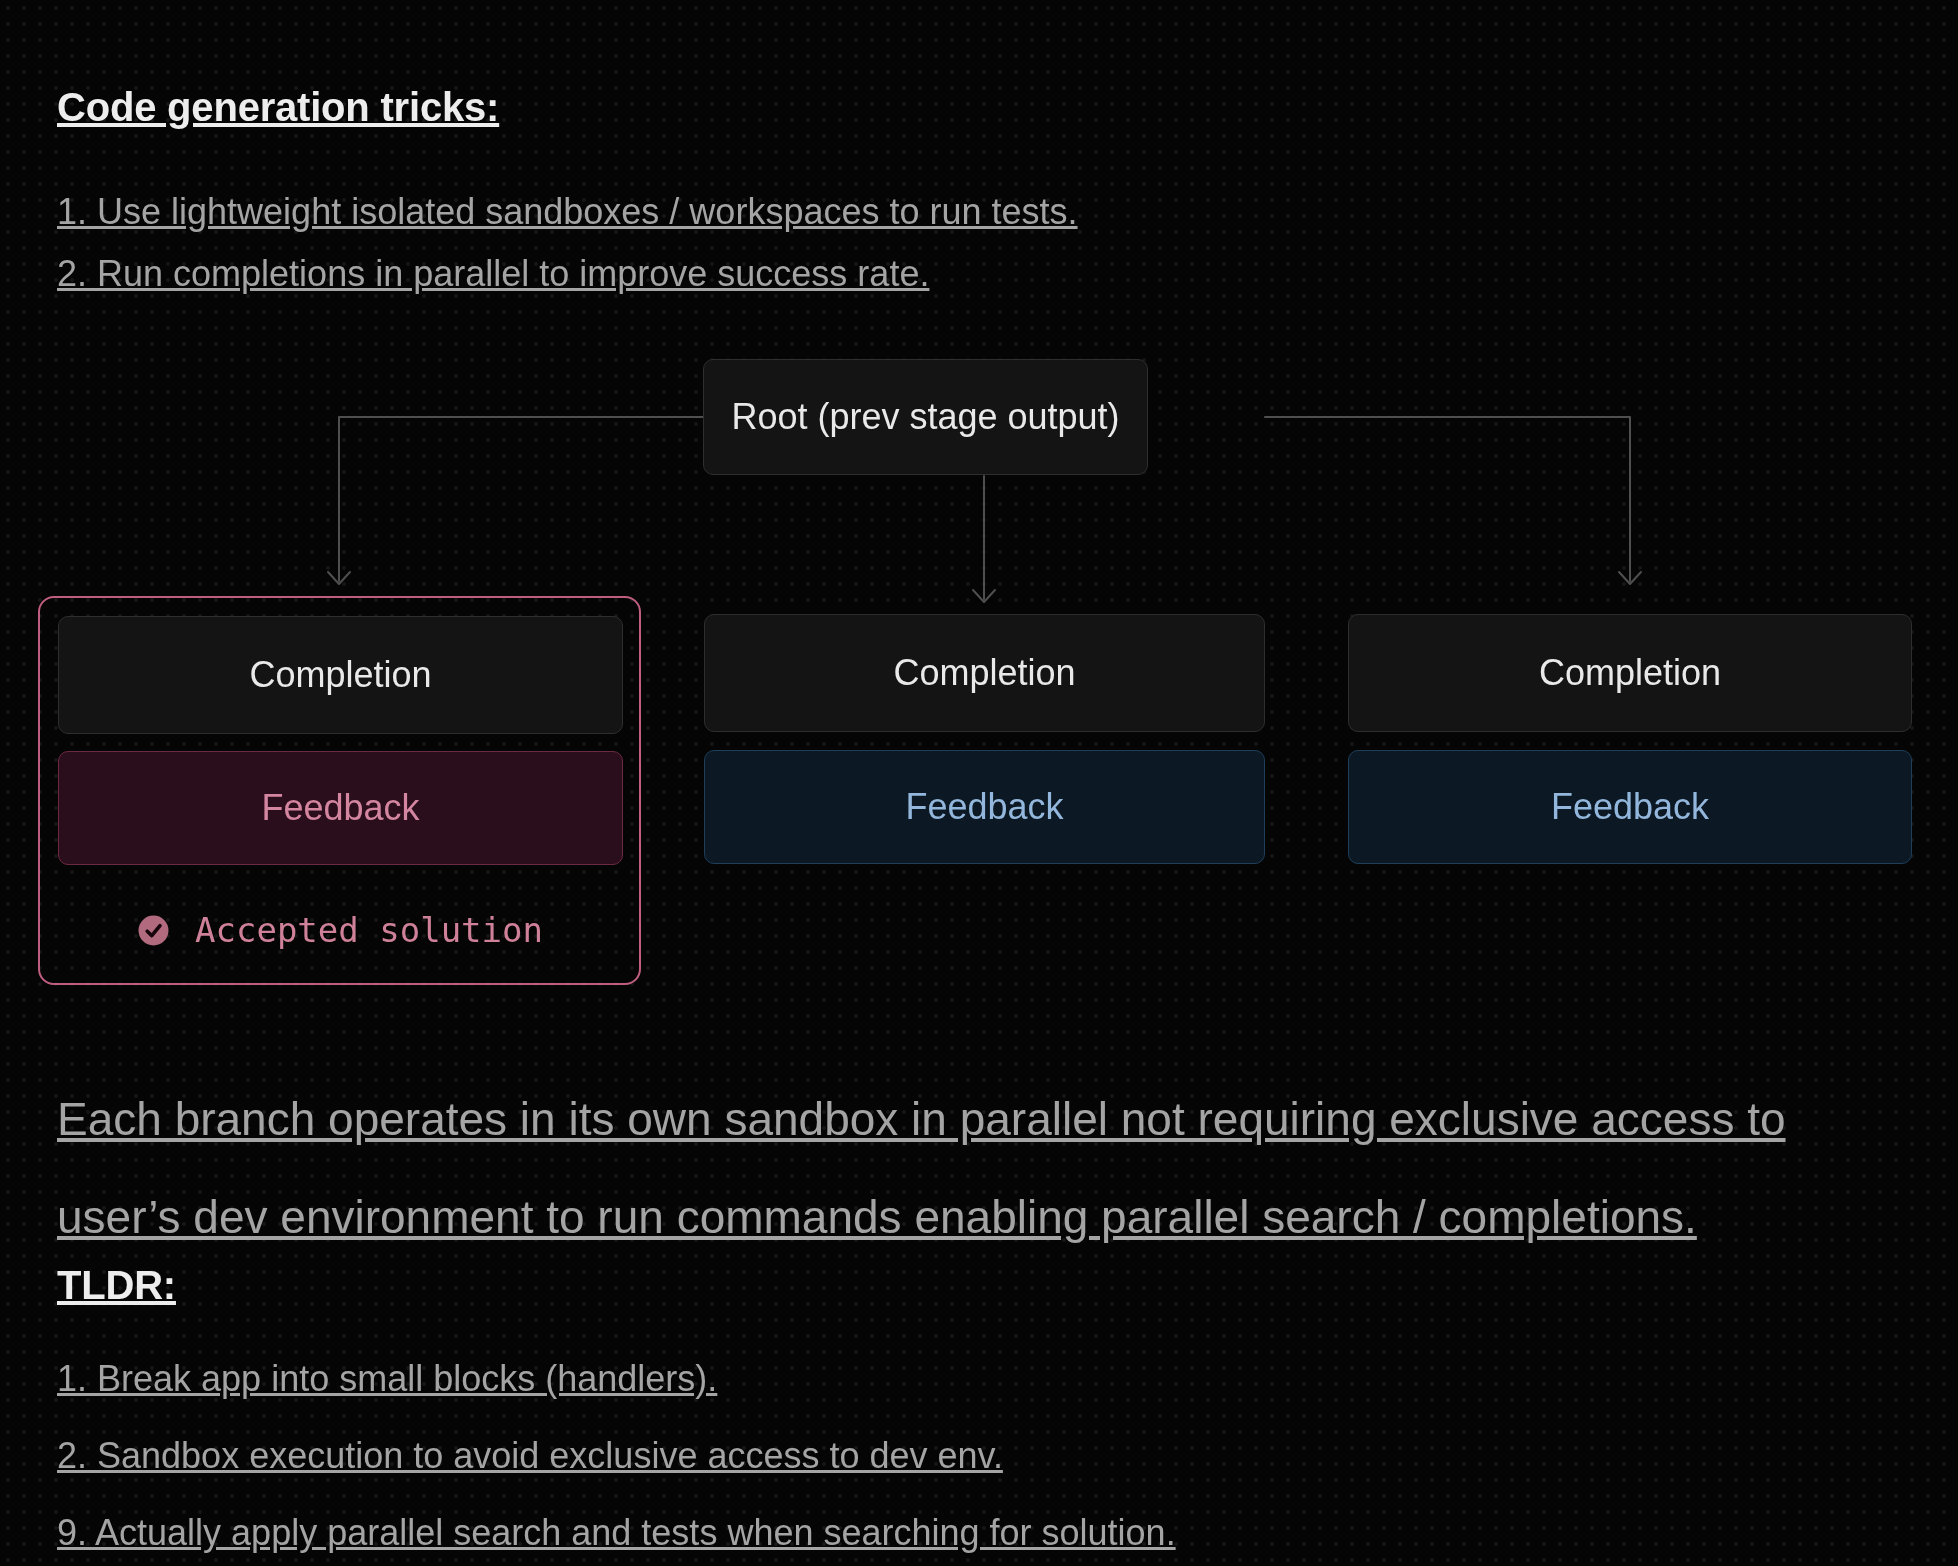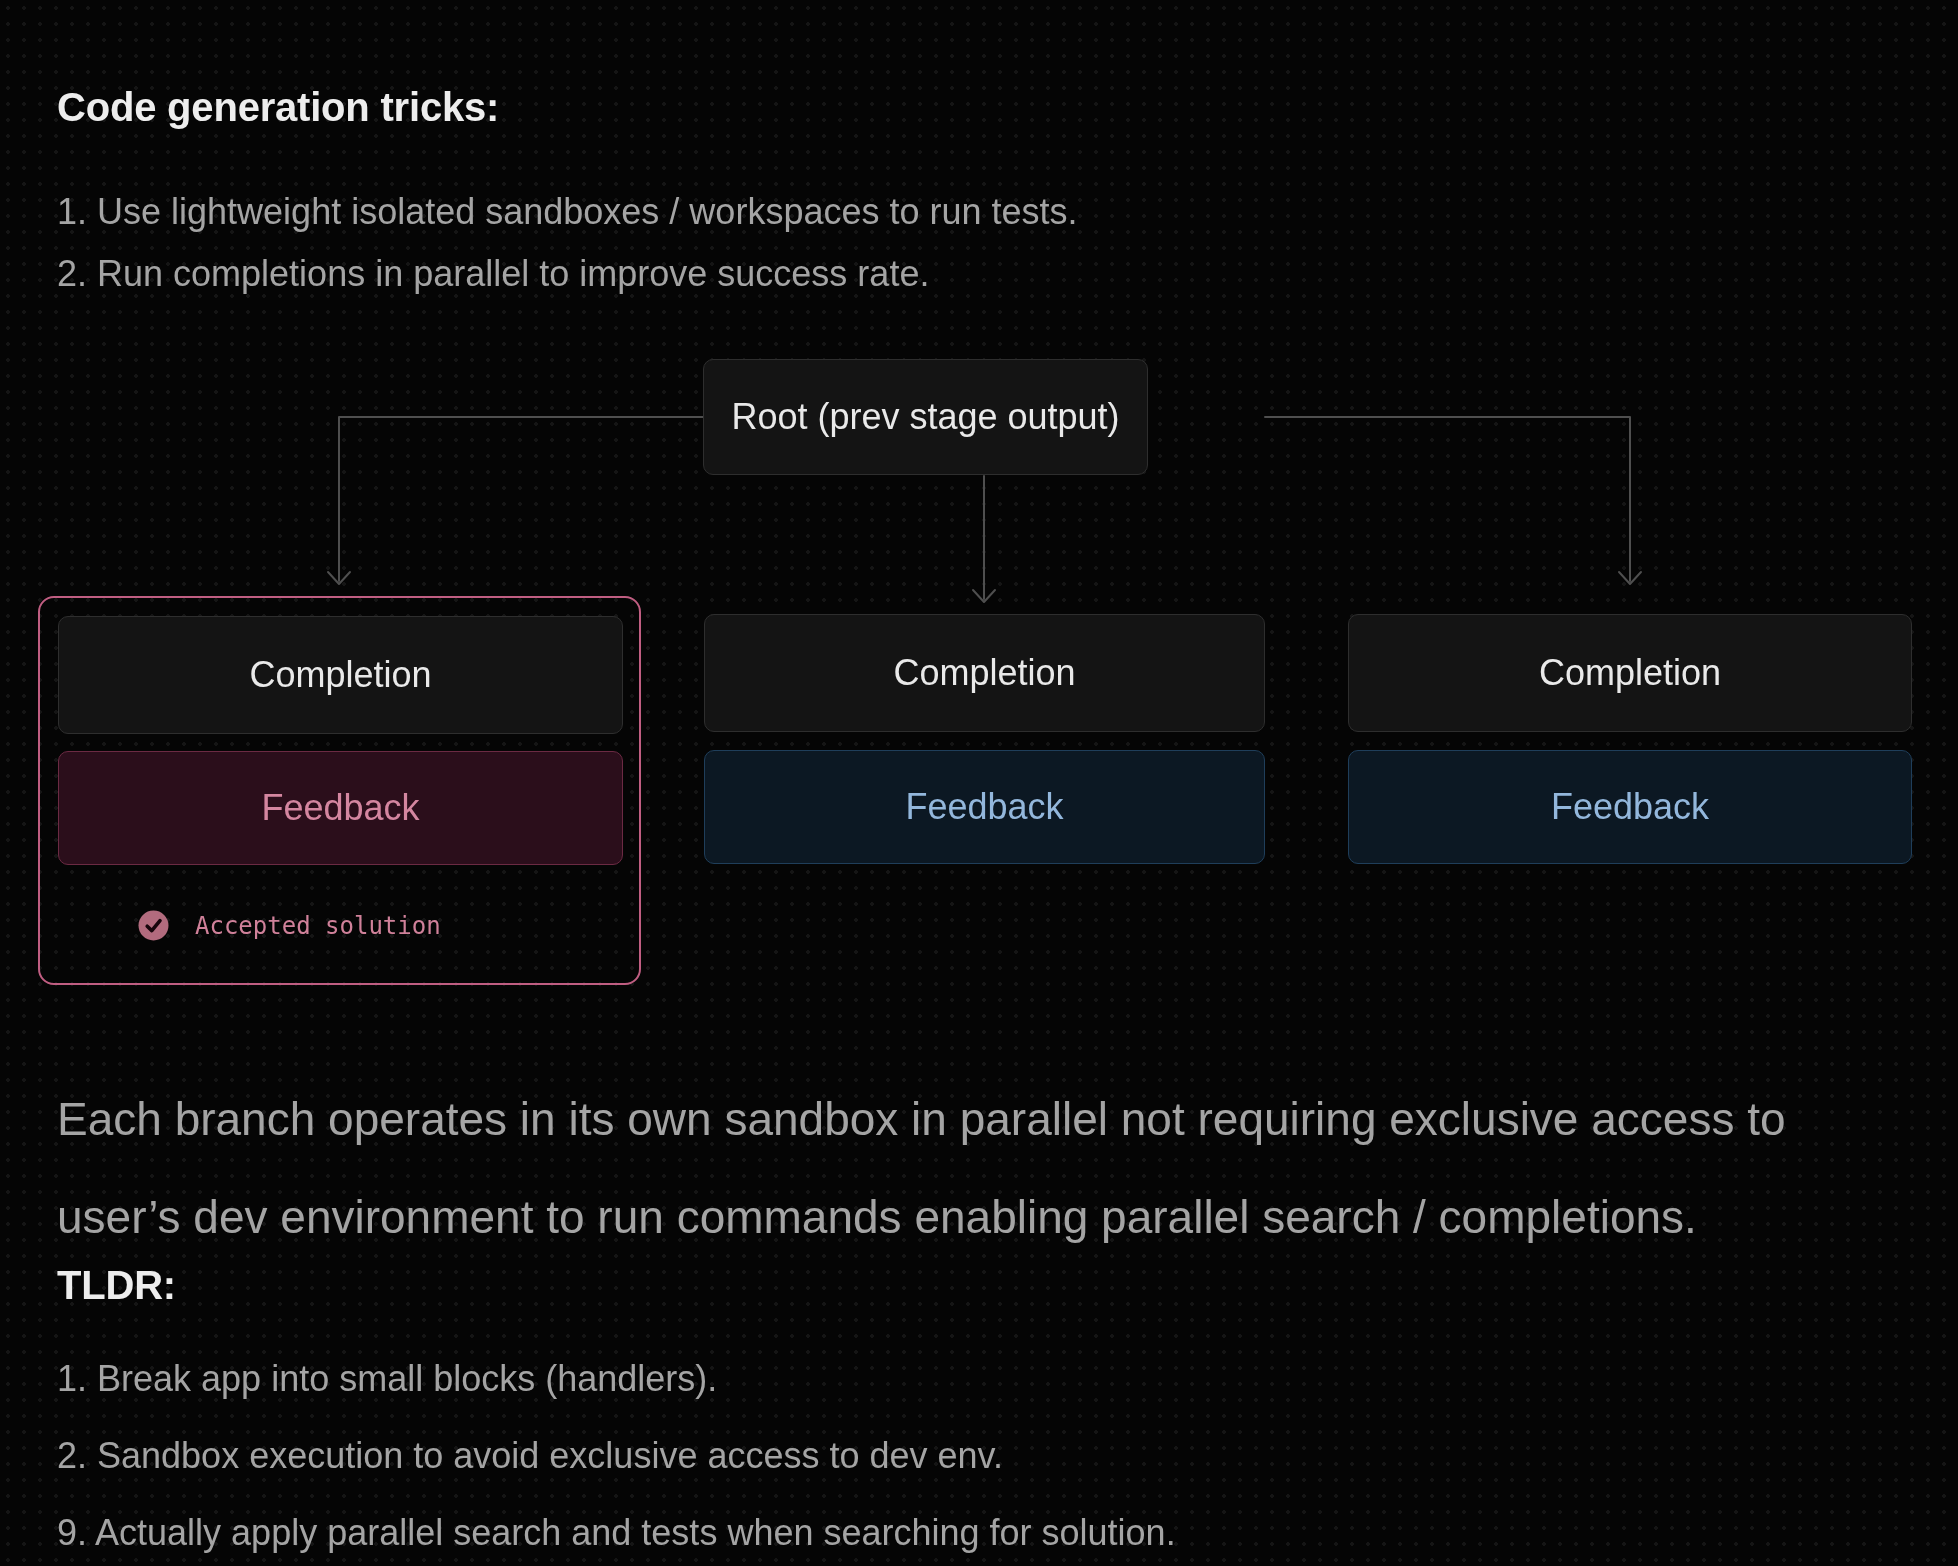--- a/index.html
+++ b/index.html
@@ -5,21 +5,21 @@
   html,body{margin:0;padding:0;}
   body{
     width:1958px;height:1566px;
     background-color:#050505;
     background-image:radial-gradient(circle,#151515 1.7px,transparent 1.8px);
     background-size:16px 16px;
     font-family:"Liberation Sans",sans-serif;
     position:relative;overflow:hidden;
     -webkit-font-smoothing:antialiased;
   }
-  .abs{position:absolute;}
+  .abs{position:absolute;text-decoration:underline;}
   .h1{
     font-size:40px;font-weight:700;color:#ededed;letter-spacing:-0.2px;
     line-height:48px;white-space:nowrap;
   }
   .body-text{
     font-size:36px;color:#a4a4a4;line-height:52px;white-space:nowrap;
   }
   .para-line{
     font-size:46px;color:#a4a4a4;line-height:54px;white-space:nowrap;
   }
@@ -47,21 +47,21 @@
     border:2px solid #c05e82;
     border-radius:16px;
     box-sizing:border-box;
   }
   .accepted-row{
     position:absolute;left:98px;top:312px;
     display:flex;align-items:center;gap:26px;
   }
   .accepted-label{
     font-family:"DejaVu Sans Mono","Liberation Mono",monospace;
-    font-size:24px;color:#d0819a;white-space:nowrap;text-align:center;
+    font-size:34px;color:#d0819a;white-space:nowrap;text-align:center;
   }
   .connectors{position:absolute;left:0;top:0;pointer-events:none;}
 </style>
 </head>
 <body>
 
 <h1 class="abs h1" style="left:57px;top:56px;">Code generation tricks:</h1>
 
 <p class="abs body-text" style="left:57px;top:150px;">1. Use lightweight isolated sandboxes / workspaces to run tests.</p>
 

